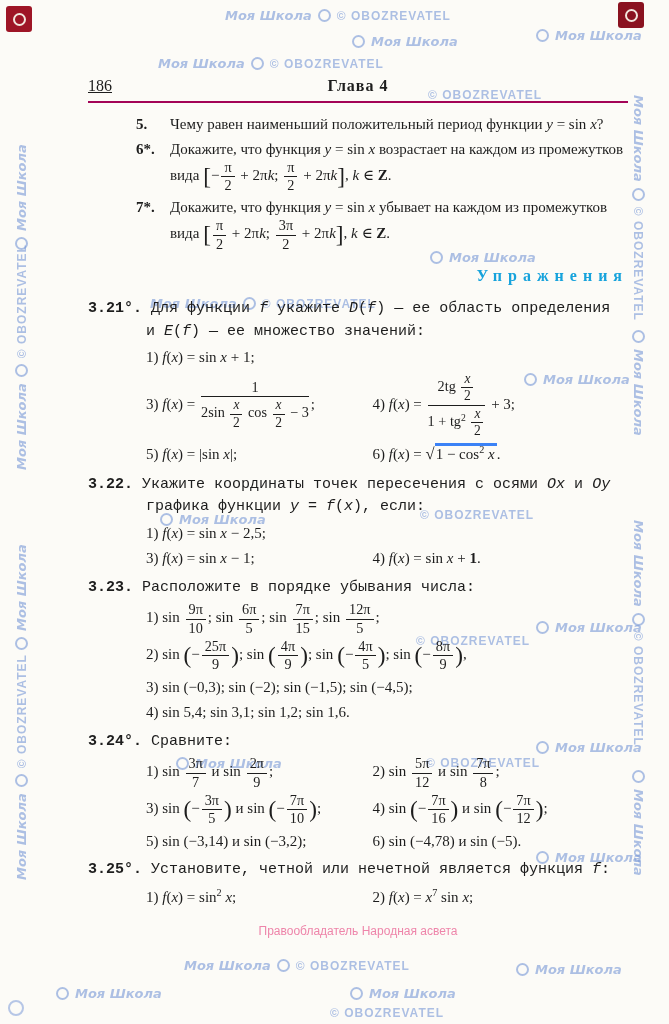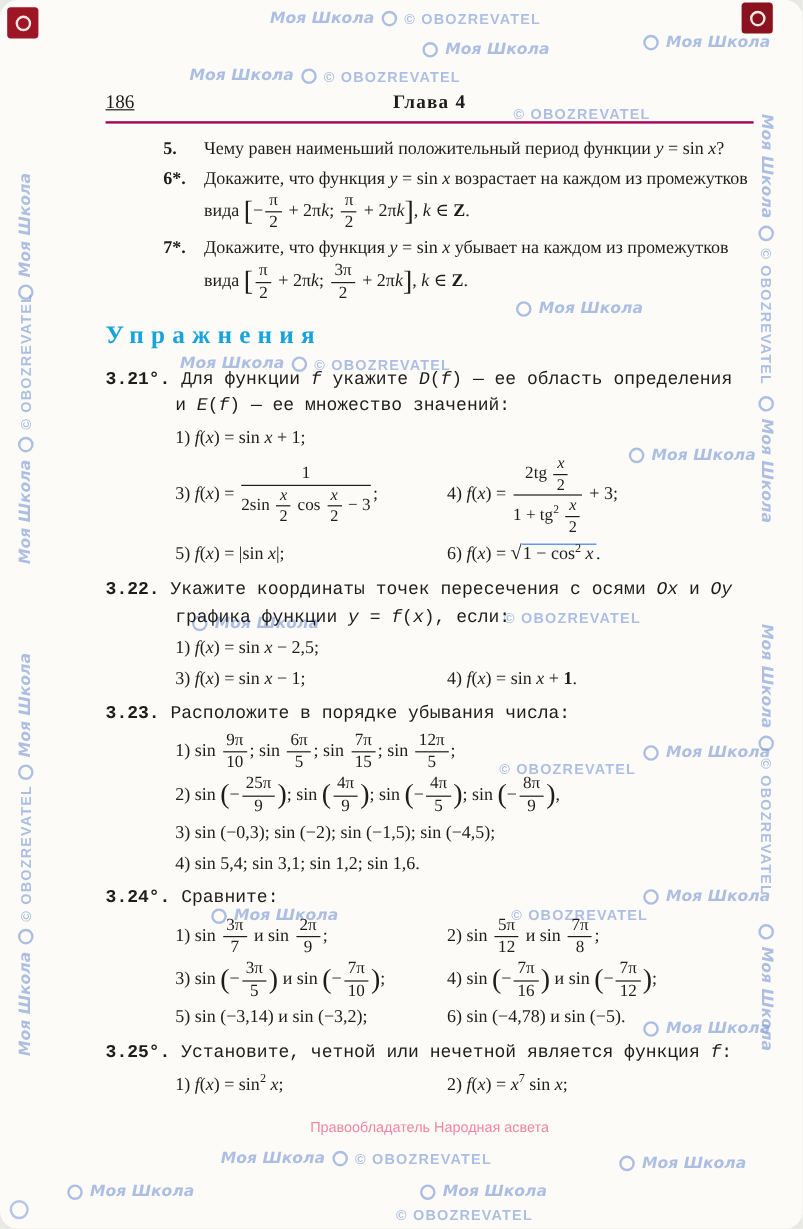--- a/index.html
+++ b/index.html
@@ -1,18 +1,18 @@
 <!DOCTYPE html>
 <html><head>
 <meta charset="utf-8">
 <style>
   * { margin:0; padding:0; box-sizing:border-box; }
   html,body { width:669px; height:1024px; }
   body { font-family:"Liberation Serif","DejaVu Serif",serif; background:#e8e8e4; }
-  .page { position:relative; width:669px; height:1024px; background:#fcfbf7; overflow:hidden;border-radius:15px; }
+  .page { position:relative; width:669px; height:1024px; background:#fcfbf7; overflow:hidden; }
 
   
   #watermarks { position:absolute; inset:0; pointer-events:none; }
   .wm { position:absolute; display:flex; align-items:center; gap:6px; white-space:nowrap;
         color:#7c9bd8; opacity:.62; font-size:13px; }
   .wm-school { font-family:"DejaVu Sans",sans-serif; font-style:italic; font-weight:bold; }
   .wm-brand  { font-family:"Liberation Sans",sans-serif; font-weight:bold; letter-spacing:1px; font-size:12px; }
   .wm-ring { width:13px; height:13px; border:2px solid #7c9bd8; border-radius:50%; display:inline-block; }
 
   .badge { position:absolute; width:26px; height:26px; background:#9e1526; border-radius:3px;
@@ -28,22 +28,22 @@
              font-size:15px; line-height:1.5; color:#1d1d1d; }
   .header { display:grid; grid-template-columns:1fr auto 1fr; align-items:baseline; font-size:16px; }
   .pagenum { justify-self:start;text-decoration:underline; }
   .chapter { font-weight:bold; letter-spacing:1px; }
   .rule { border-bottom:2.5px solid #a30457; margin-top:3px; margin-bottom:10px; }
 
   .intro-item { display:flex; margin:2px 0 2px 48px; }
   .item-num { flex:0 0 34px; font-weight:bold; }
   .item-body { flex:1; }
 
-  .section-title { text-align:left; color:#17a3dc; font-weight:bold;
-                   letter-spacing:6px; font-size:21px; margin:12px 0 10px; }
+  .section-title { text-align:right; color:#17a3dc; font-weight:bold;
+                   letter-spacing:6px; font-size:16px; margin:12px 0 10px; }
 
   .exercise { margin-bottom:7px; }
   .ex-head { padding-left:58px; text-indent:-58px;font-family:Liberation Mono, monospace; }
   .ex-num { font-weight:bold; }
   .ex-row { margin:3px 0 3px 58px; display:grid; grid-template-columns:1fr; align-items:center; }
   .ex-row.two { grid-template-columns:47% 53%; }
 
   .footer { text-align:center; color:#ee85aa; font-family:"Liberation Sans",sans-serif;
             font-size:12px; margin-top:14px; }
 
@@ -51,21 +51,21 @@
   i { font-style:italic; }
   b { font-weight:bold; }
   sup { font-size:.68em; }
   .frac { display:inline-block; vertical-align:middle; text-align:center;
           line-height:1.08; font-size:.95em; margin:0 2px; }
   .frac > .num { display:block; border-bottom:1px solid #1d1d1d; padding:0 3px 1px; }
   .frac > .den { display:block; padding-top:1px; }
   .bigbr { font-size:1.55em; vertical-align:middle; line-height:.9; font-weight:400; }
   .sqrt { display:inline-block; white-space:nowrap; }
   .sqrt .rad { font-size:1.1em; }
-  .sqrt .radicand { border-top:1px solid #3b82f6; padding:0 2px 0 1px; }
+  .sqrt .radicand { border-top:3px solid #3b82f6; padding:0 2px 0 1px; }
 </style>
 </head>
 <body>
 
 <div class="page">
 
   <div id="watermarks">
       <div class="wm" style="left: 225px; top: 8px;">
         <span class="wm-school">Моя Школа</span>
         <span class="wm-ring"></span>

